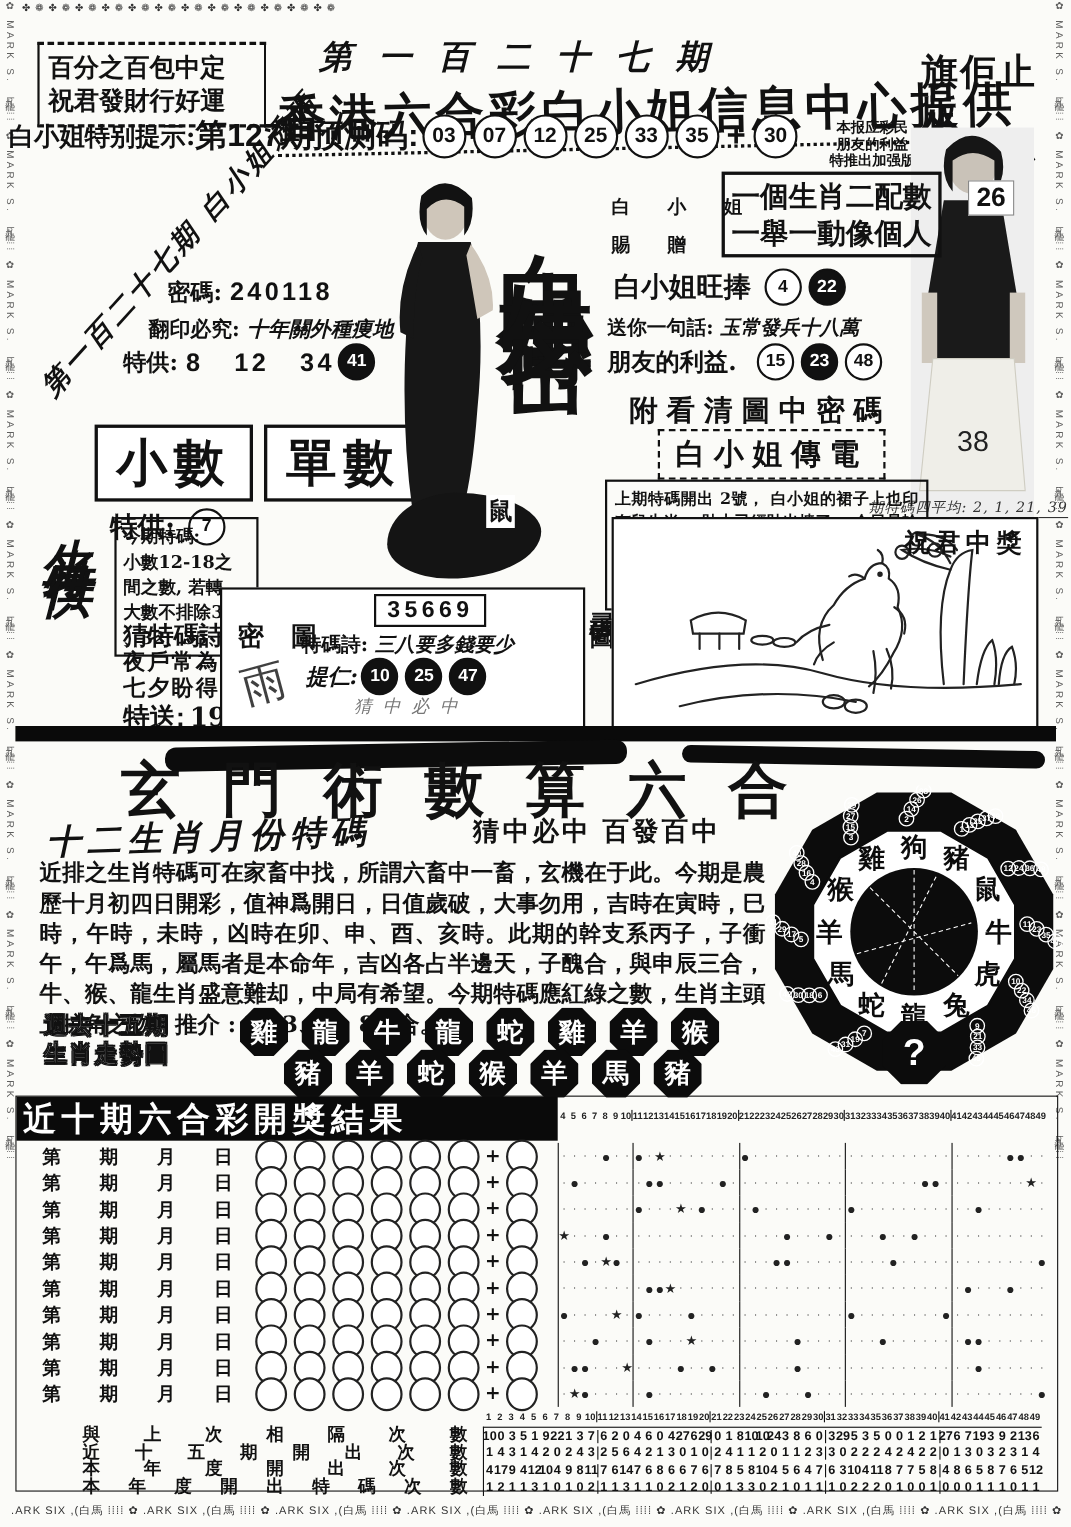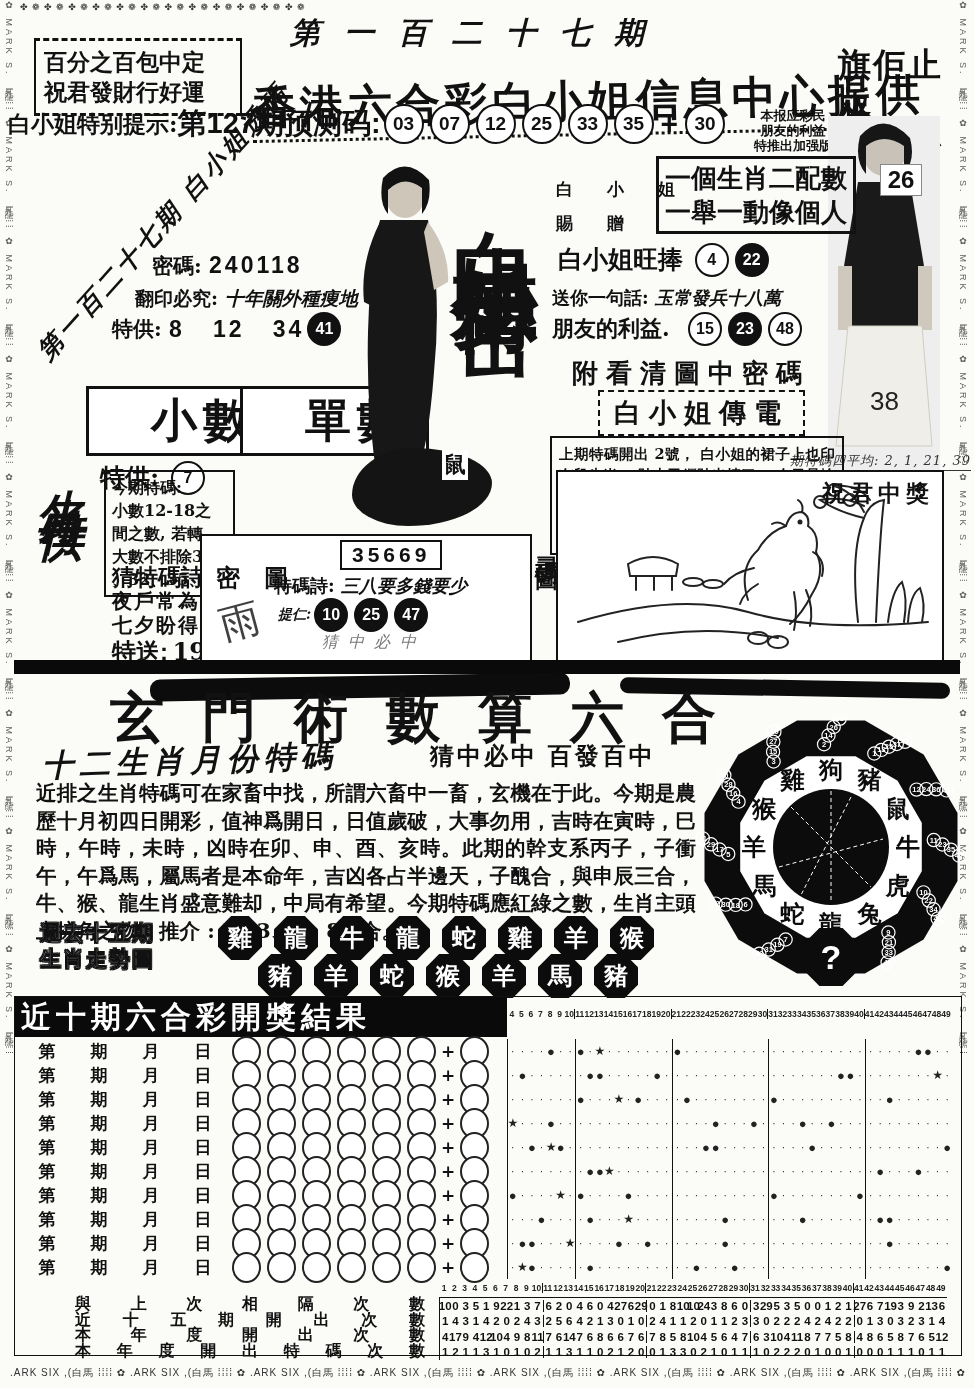--- a/index.html
+++ b/index.html
@@ -32,21 +32,21 @@
   .predlabel{font-size:29px;font-weight:900;}
   .plus{font-size:30px;font-weight:900;margin:0 4px;}
   .rightnote{font-size:13px;font-weight:bold;line-height:15px;text-align:center;}
   
   .diag{transform:rotate(-48deg);transform-origin:left top;font-family:"DejaVu Serif",serif;
         font-weight:900;font-style:italic;font-size:25px;white-space:nowrap;letter-spacing:4px;}
   .kv{font-size:21px;font-weight:bold;font-family:"DejaVu Serif",serif;white-space:nowrap;}
   .kv b{font-family:"Liberation Sans",sans-serif;font-size:23px;letter-spacing:3px;}
   .bigbox{border:3px solid #111;width:138px;height:64px;display:flex;align-items:center;
           justify-content:center;font-size:46px;font-weight:900;letter-spacing:6px;background:#fff;
-          font-family:"DejaVu Serif",serif;padding-left:45px;}
+          font-family:"DejaVu Serif",serif;}
   .vert-callig{writing-mode:vertical-rl;font-family:"DejaVu Serif",serif;font-weight:900;
                font-style:italic;font-size:46px;letter-spacing:10px;}
   .notebox{border:2px solid #111;padding:4px 6px;font-size:16px;font-weight:bold;line-height:23px;
            font-family:"DejaVu Serif",serif;white-space:nowrap;}
   .poemtitle{font-size:23px;font-weight:900;}
   .poemline{font-size:20px;font-weight:bold;font-family:"DejaVu Serif",serif;letter-spacing:2px;}
   
   .vtitle{writing-mode:vertical-rl;font-family:"DejaVu Serif",serif;font-weight:900;font-size:86px;
           line-height:92px;letter-spacing:14px;}
   .mitubox{border:2px solid #111;background:#fff;}
@@ -126,21 +126,21 @@
 
   <div class="abs vstrip" id="leftStrip" style="left:2px;top:0;height:1388px;">✿ MARK S.  九龍b ⁞⁞   ✿ MARK S.  九龍b ⁞⁞   ✿ MARK S.  九龍b ⁞⁞   ✿ MARK S.  九龍b ⁞⁞   ✿ MARK S.  九龍b ⁞⁞   ✿ MARK S.  九龍b ⁞⁞   ✿ MARK S.  九龍b ⁞⁞   ✿ MARK S.  九龍b ⁞⁞   ✿ MARK S.  九龍b ⁞⁞</div>
   <div class="abs vstrip" id="rightStrip" style="left:956px;top:0;height:1388px;">✿ MARK S.  九龍b ⁞⁞   ✿ MARK S.  九龍b ⁞⁞   ✿ MARK S.  九龍b ⁞⁞   ✿ MARK S.  九龍b ⁞⁞   ✿ MARK S.  九龍b ⁞⁞   ✿ MARK S.  九龍b ⁞⁞   ✿ MARK S.  九龍b ⁞⁞   ✿ MARK S.  九龍b ⁞⁞   ✿ MARK S.  九龍b ⁞⁞</div>
   <div class="abs hstrip" id="topStrip" style="left:20px;top:2px;width:930px;">✤      ❁      ✤      ❁      ✤      ❁      ✤      ❁      ✤      ❁      ✤      ❁      ✤      ❁      ✤      ❁      ✤      ❁      ✤      ❁      ✤      ❁      ✤      ❁      </div>
   <div class="abs hstrip" id="bottomStrip" style="left:10px;top:1366px;width:958px;font-size:10px;">.ARK SIX ,(白馬 ⁞⁞⁞⁞  ✿   .ARK SIX ,(白馬 ⁞⁞⁞⁞  ✿   .ARK SIX ,(白馬 ⁞⁞⁞⁞  ✿   .ARK SIX ,(白馬 ⁞⁞⁞⁞  ✿   .ARK SIX ,(白馬 ⁞⁞⁞⁞  ✿   .ARK SIX ,(白馬 ⁞⁞⁞⁞  ✿   .ARK SIX ,(白馬 ⁞⁞⁞⁞  ✿   .ARK SIX ,(白馬 ⁞⁞⁞⁞  ✿   </div>
 
   <div class="abs sloganbox" style="left:34px;top:38px;width:188px;">
     <div>百分之百包中定</div>
     <div>祝君發財行好運</div>
   </div>
-  <div class="abs issue" style="left:290px;top:13px;">第一百二十七期</div>
+  <div class="abs issue" style="left:290px;top:32px;">第一百二十七期</div>
   <div class="abs maintitle" style="left:252px;top:72px;">香港六合彩白小姐信息中心提供</div>
   <div class="abs copyright" style="left:838px;top:46px;">
     <div>旗佢止版</div>
     <div>翻印必究</div>
   </div>
 
   <div class="abs" style="left:8px;top:104px;display:flex;align-items:center;">
     <span class="tiplabel">白小姐特别提示:</span>
     <span class="predlabel">第127期预测码:</span>
     <span class="c-lg"><span class="circ">03</span><span class="circ">07</span><span class="circ">12</span><span class="circ">25</span><span class="circ">33</span><span class="circ">35</span></span>
@@ -218,21 +218,21 @@
 
   <div class="abs mitubox" style="left:200px;top:534px;width:328px;height:124px;">
     <div class="abs minibox" style="left:138px;top:4px;">35669</div>
     <div class="abs" style="left:14px;top:26px;font-size:24px;font-weight:900;font-family:'DejaVu Serif',serif;letter-spacing:8px;">密 圖</div>
     <div class="abs scribble" style="left:18px;top:58px;">雨</div>
     <div class="abs" style="left:72px;top:38px;font-size:18px;font-weight:bold;font-family:'DejaVu Serif',serif;">
       <span>特碼詩:</span>
       <span style="font-style:italic;">三八要多錢要少</span>
     </div>
     <div class="abs" style="left:76px;top:62px;display:flex;align-items:center;">
-      <span style="font-size:14px;font-weight:bold;font-family:'DejaVu Serif',serif;font-style:italic;">提仁:</span>
+      <span style="font-size:20px;font-weight:bold;font-family:'DejaVu Serif',serif;font-style:italic;">提仁:</span>
       <span class="c-md"><span class="circ filled">10</span><span class="circ filled">25</span><span class="circ filled">47</span></span>
     </div>
     <div class="abs faint" style="left:120px;top:96px;font-size:16px;letter-spacing:10px;">猜中必中</div>
   </div>
 
   <div class="abs giftlbl" style="left:556px;top:172px;line-height:34px;">
     <div>白 小 姐</div>
     <div>賜    贈</div>
   </div>
   <div class="abs sloganbig" style="left:630px;top:156px;margin-left:26px;">

